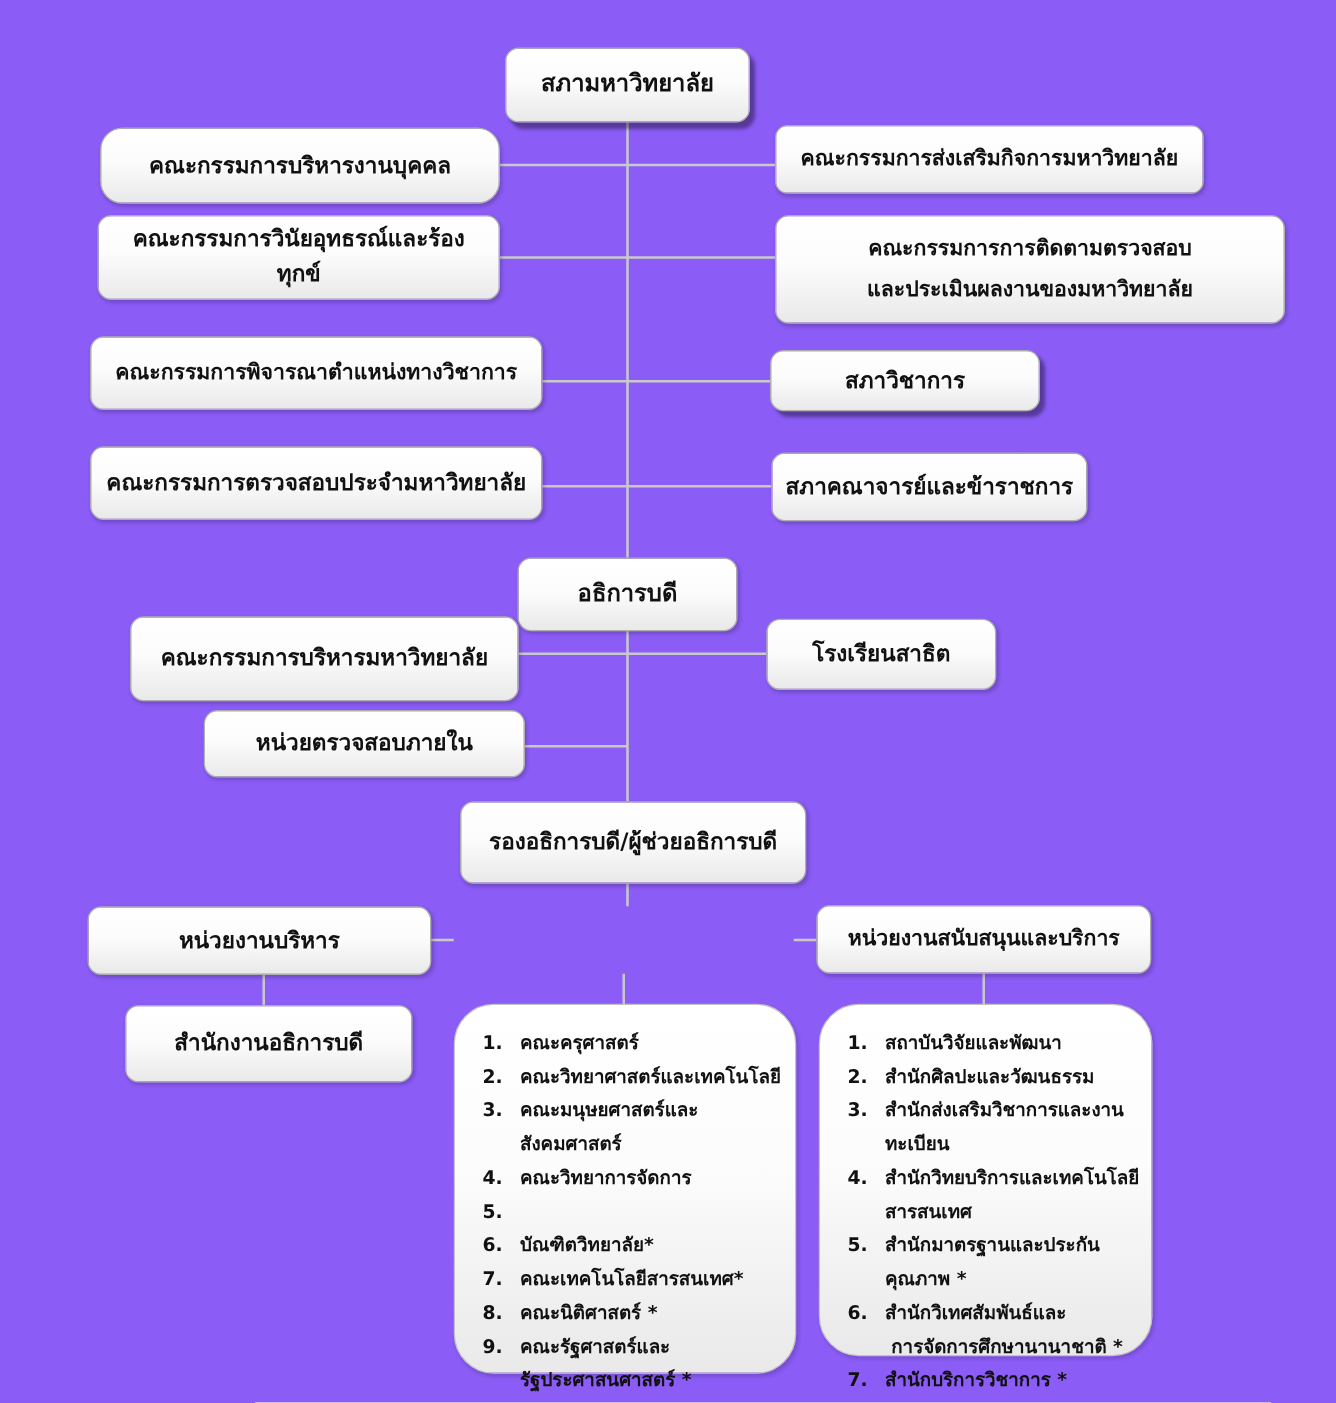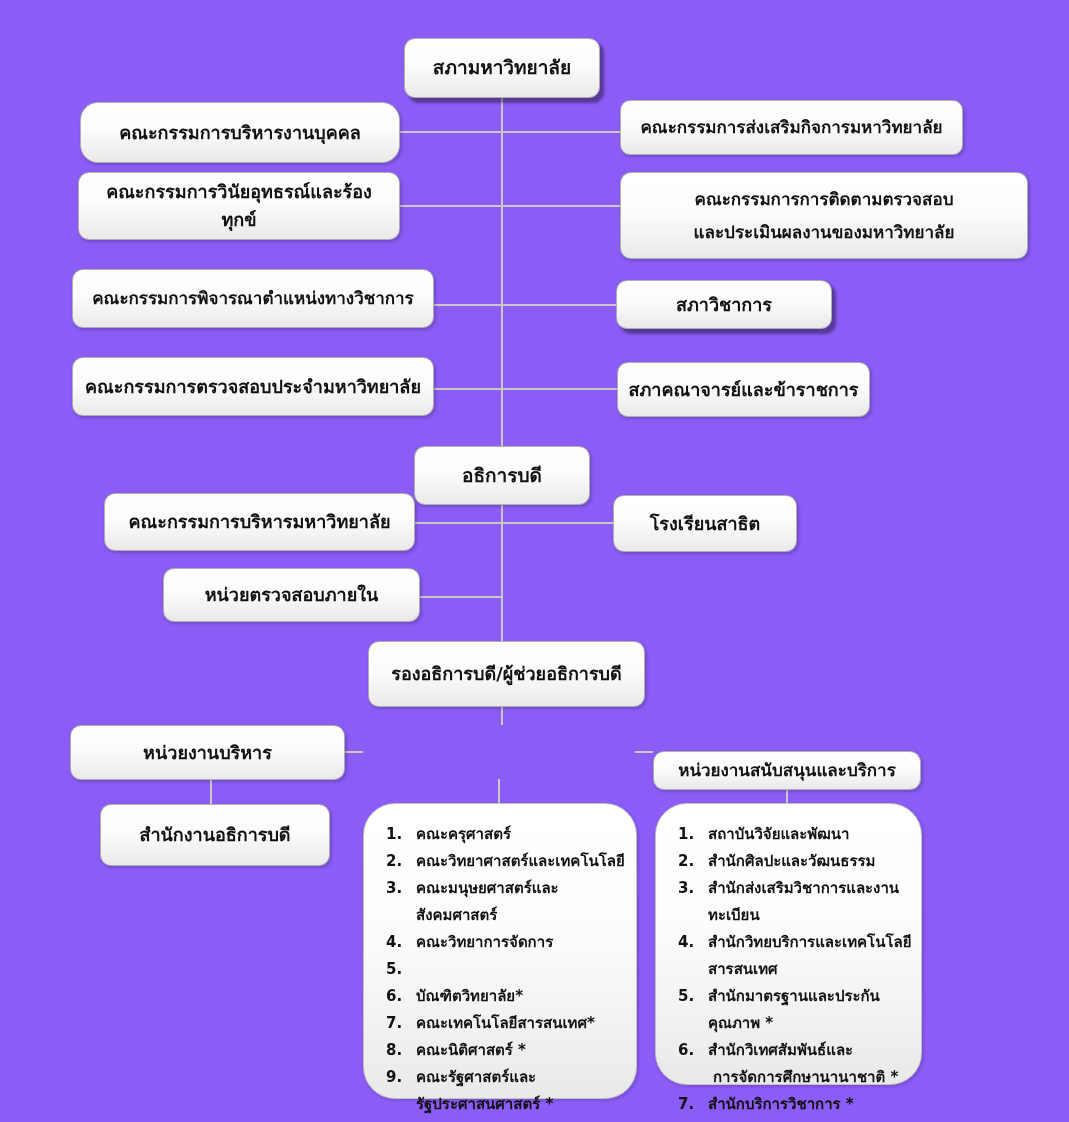--- a/index.html
+++ b/index.html
@@ -81,38 +81,38 @@
   <div class="node strong" style="left:600px;top:280px;width:216px;height:49px;margin-left:16px;">
     <span>สภาวิชาการ</span>
   </div>
   <div class="node" style="left:617px;top:362px;width:253px;height:55px;">
     <span>สภาคณาจารย์และข้าราชการ</span>
   </div>
 
   <div class="node" style="left:414px;top:446px;width:176px;height:59px;font-size:19px;">
     <span>อธิการบดี</span>
   </div>
-  <div class="node" style="left:104px;top:493px;width:311px;height:58px;">
+  <div class="node" style="left:104px;top:493px;width:311px;height:68px;">
     <span>คณะกรรมการบริหารมหาวิทยาลัย</span>
   </div>
   <div class="node" style="left:613px;top:495px;width:184px;height:57px;">
     <span>โรงเรียนสาธิต</span>
   </div>
   <div class="node" style="left:163px;top:568px;width:257px;height:54px;justify-content:center;">
     <span>หน่วยตรวจสอบภายใน</span>
   </div>
 
   <div class="node" style="left:368px;top:641px;width:277px;height:66px;">
     <span>รองอธิการบดี/ผู้ช่วยอธิการบดี</span>
   </div>
 
   <div class="node" style="left:70px;top:725px;width:275px;height:55px;">
     <span>หน่วยงานบริหาร</span>
   </div>
-  <div class="node small" style="left:653px;top:751px;width:268px;height:39px;">
+  <div class="node small" style="left:653px;top:724px;width:268px;height:55px;">
     <span>หน่วยงานสนับสนุนและบริการ</span>
   </div>
 
   <div class="node" style="left:100px;top:804px;width:230px;height:62px;">
     <span>สำนักงานอธิการบดี</span>
   </div>
 
   <div class="node list-box" style="left:363px;top:803px;width:274px;height:296px;">
     <div class="li">
         <span class="num">1.</span>

